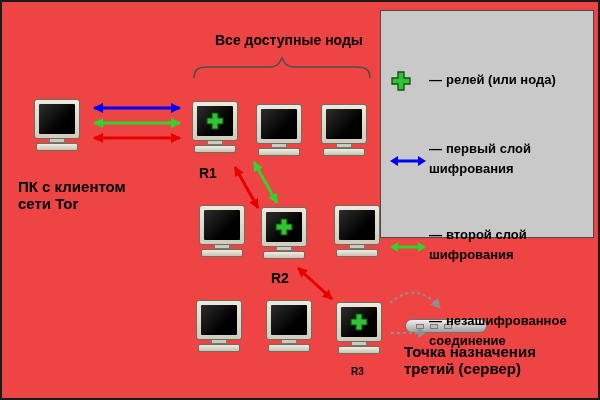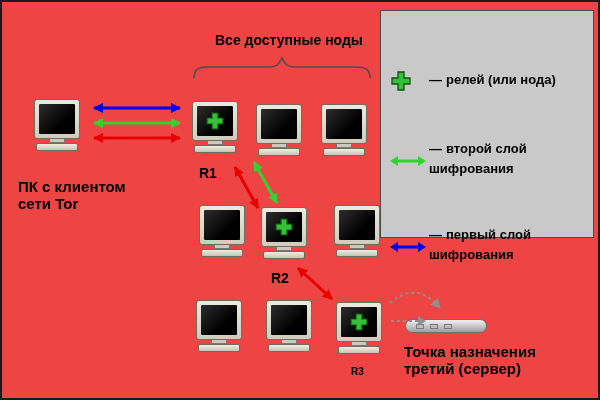--- a/index.html
+++ b/index.html
@@ -190,43 +190,44 @@
         <svg width="24" height="24" viewBox="0 0 24 24">
             <path d="M9,3 h6 v6 h6 v6 h-6 v6 h-6 v-6 h-6 v-6 h6 z" fill="#35c135" stroke="#0c520c" stroke-width="1.3"></path>
           </svg>
       </span>
       <span class="legend-text"><span class="dash">—</span><span>релей (или нода)</span></span>
     </div>
 
     <div class="legend-row">
       <span class="legend-icon">
         <svg width="38" height="14" viewBox="0 0 38 14">
+            <line x1="8" y1="7" x2="30" y2="7" stroke="#0000f5" stroke-width="3"></line>
+            <polygon points="9,2 9,12 1,7" fill="#0000f5"></polygon>
+            <polygon points="29,2 29,12 37,7" fill="#0000f5"></polygon>
+          </svg>
+      </span>
+      <span class="legend-text"><span class="dash">—</span><span>первый слой шифрования</span></span>
+    </div>
+
+    <div class="legend-row">
+      <span class="legend-icon">
+        <svg width="38" height="14" viewBox="0 0 38 14">
             <line x1="8" y1="7" x2="30" y2="7" stroke="#2fd42f" stroke-width="3"></line>
             <polygon points="9,2 9,12 1,7" fill="#2fd42f"></polygon>
             <polygon points="29,2 29,12 37,7" fill="#2fd42f"></polygon>
           </svg>
       </span>
       <span class="legend-text"><span class="dash">—</span><span>второй слой шифрования</span></span>
     </div>
 
-    <div class="legend-row">
-      <span class="legend-icon">
-        <svg width="38" height="14" viewBox="0 0 38 14">
-            <line x1="8" y1="7" x2="30" y2="7" stroke="#0000f5" stroke-width="3"></line>
-            <polygon points="9,2 9,12 1,7" fill="#0000f5"></polygon>
-            <polygon points="29,2 29,12 37,7" fill="#0000f5"></polygon>
-          </svg>
-      </span>
-      <span class="legend-text"><span class="dash">—</span><span>первый слой шифрования</span></span>
-    </div>
-
 
     <div class="legend-row">
       <span class="legend-icon">
         <svg width="38" height="14" viewBox="0 0 38 14">
             <line x1="2" y1="7" x2="29" y2="7" stroke="#8f8f8f" stroke-width="2" stroke-dasharray="3,3"></line>
             <polygon points="29,2 29,12 37,7" fill="#8f8f8f"></polygon>
           </svg>
       </span>
+      <span class="legend-text"><span class="dash">—</span><span>незашифрованное соединение</span></span>
     </div>
   </div>
 
 </div>
 
 </body></html>

